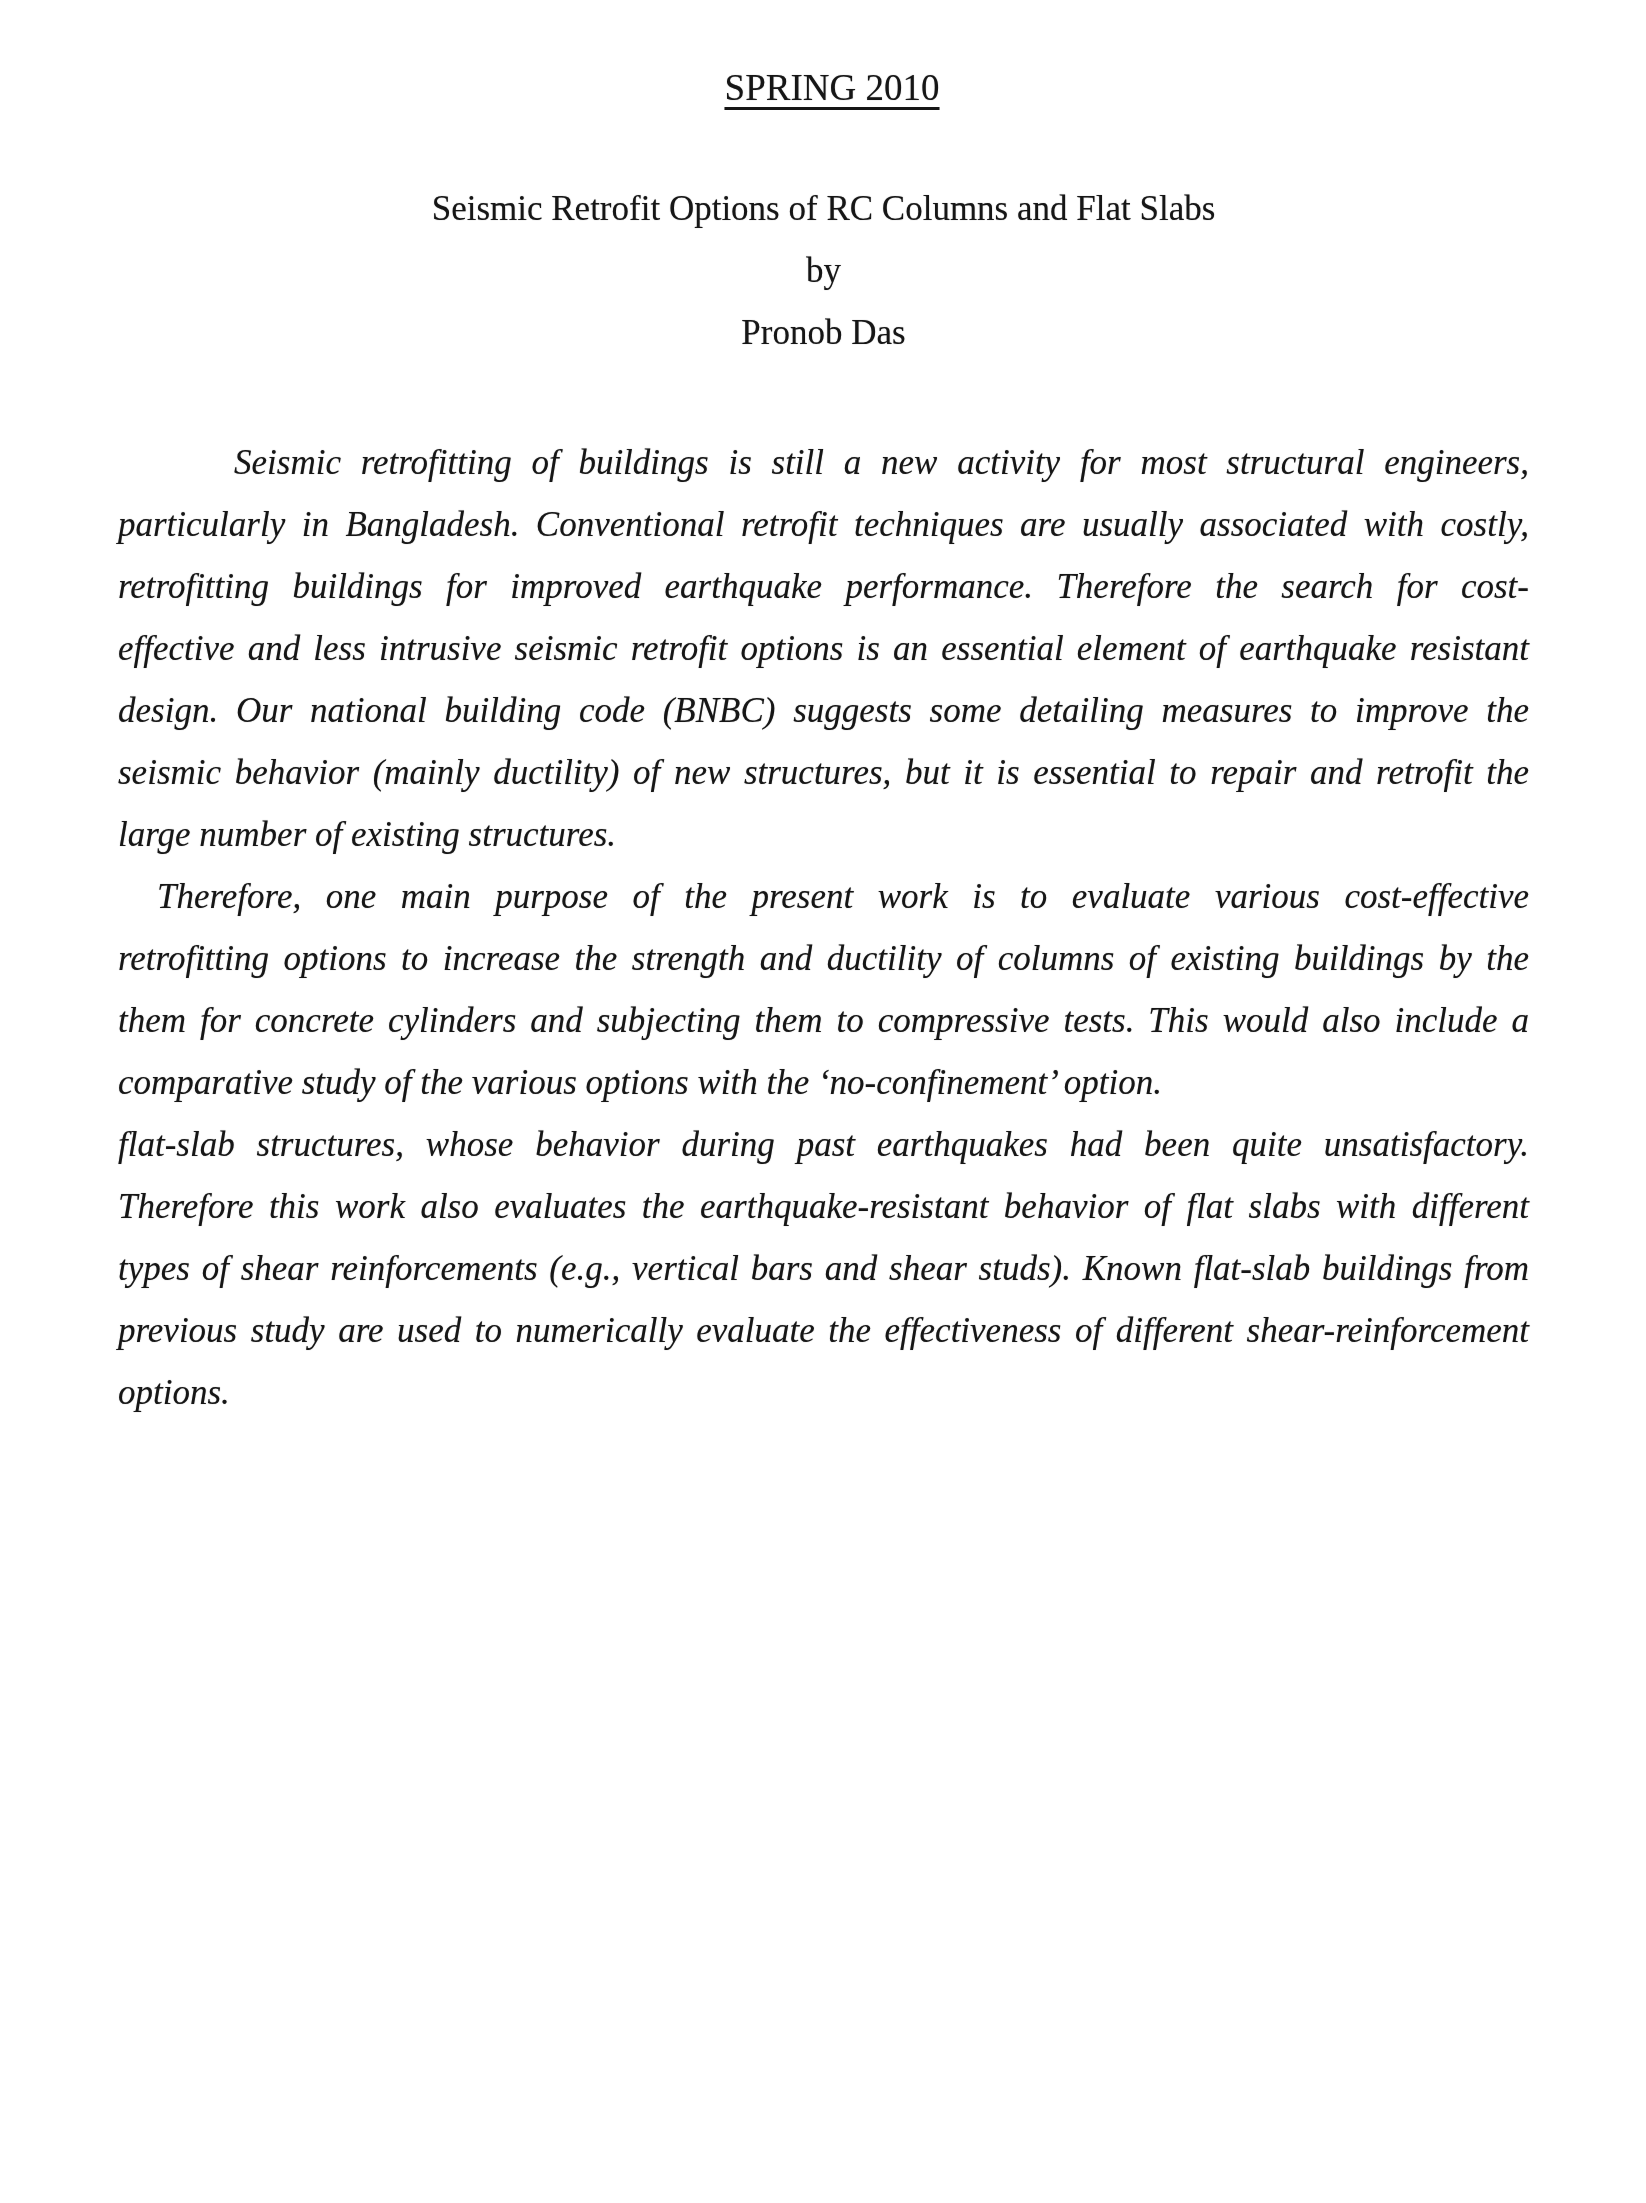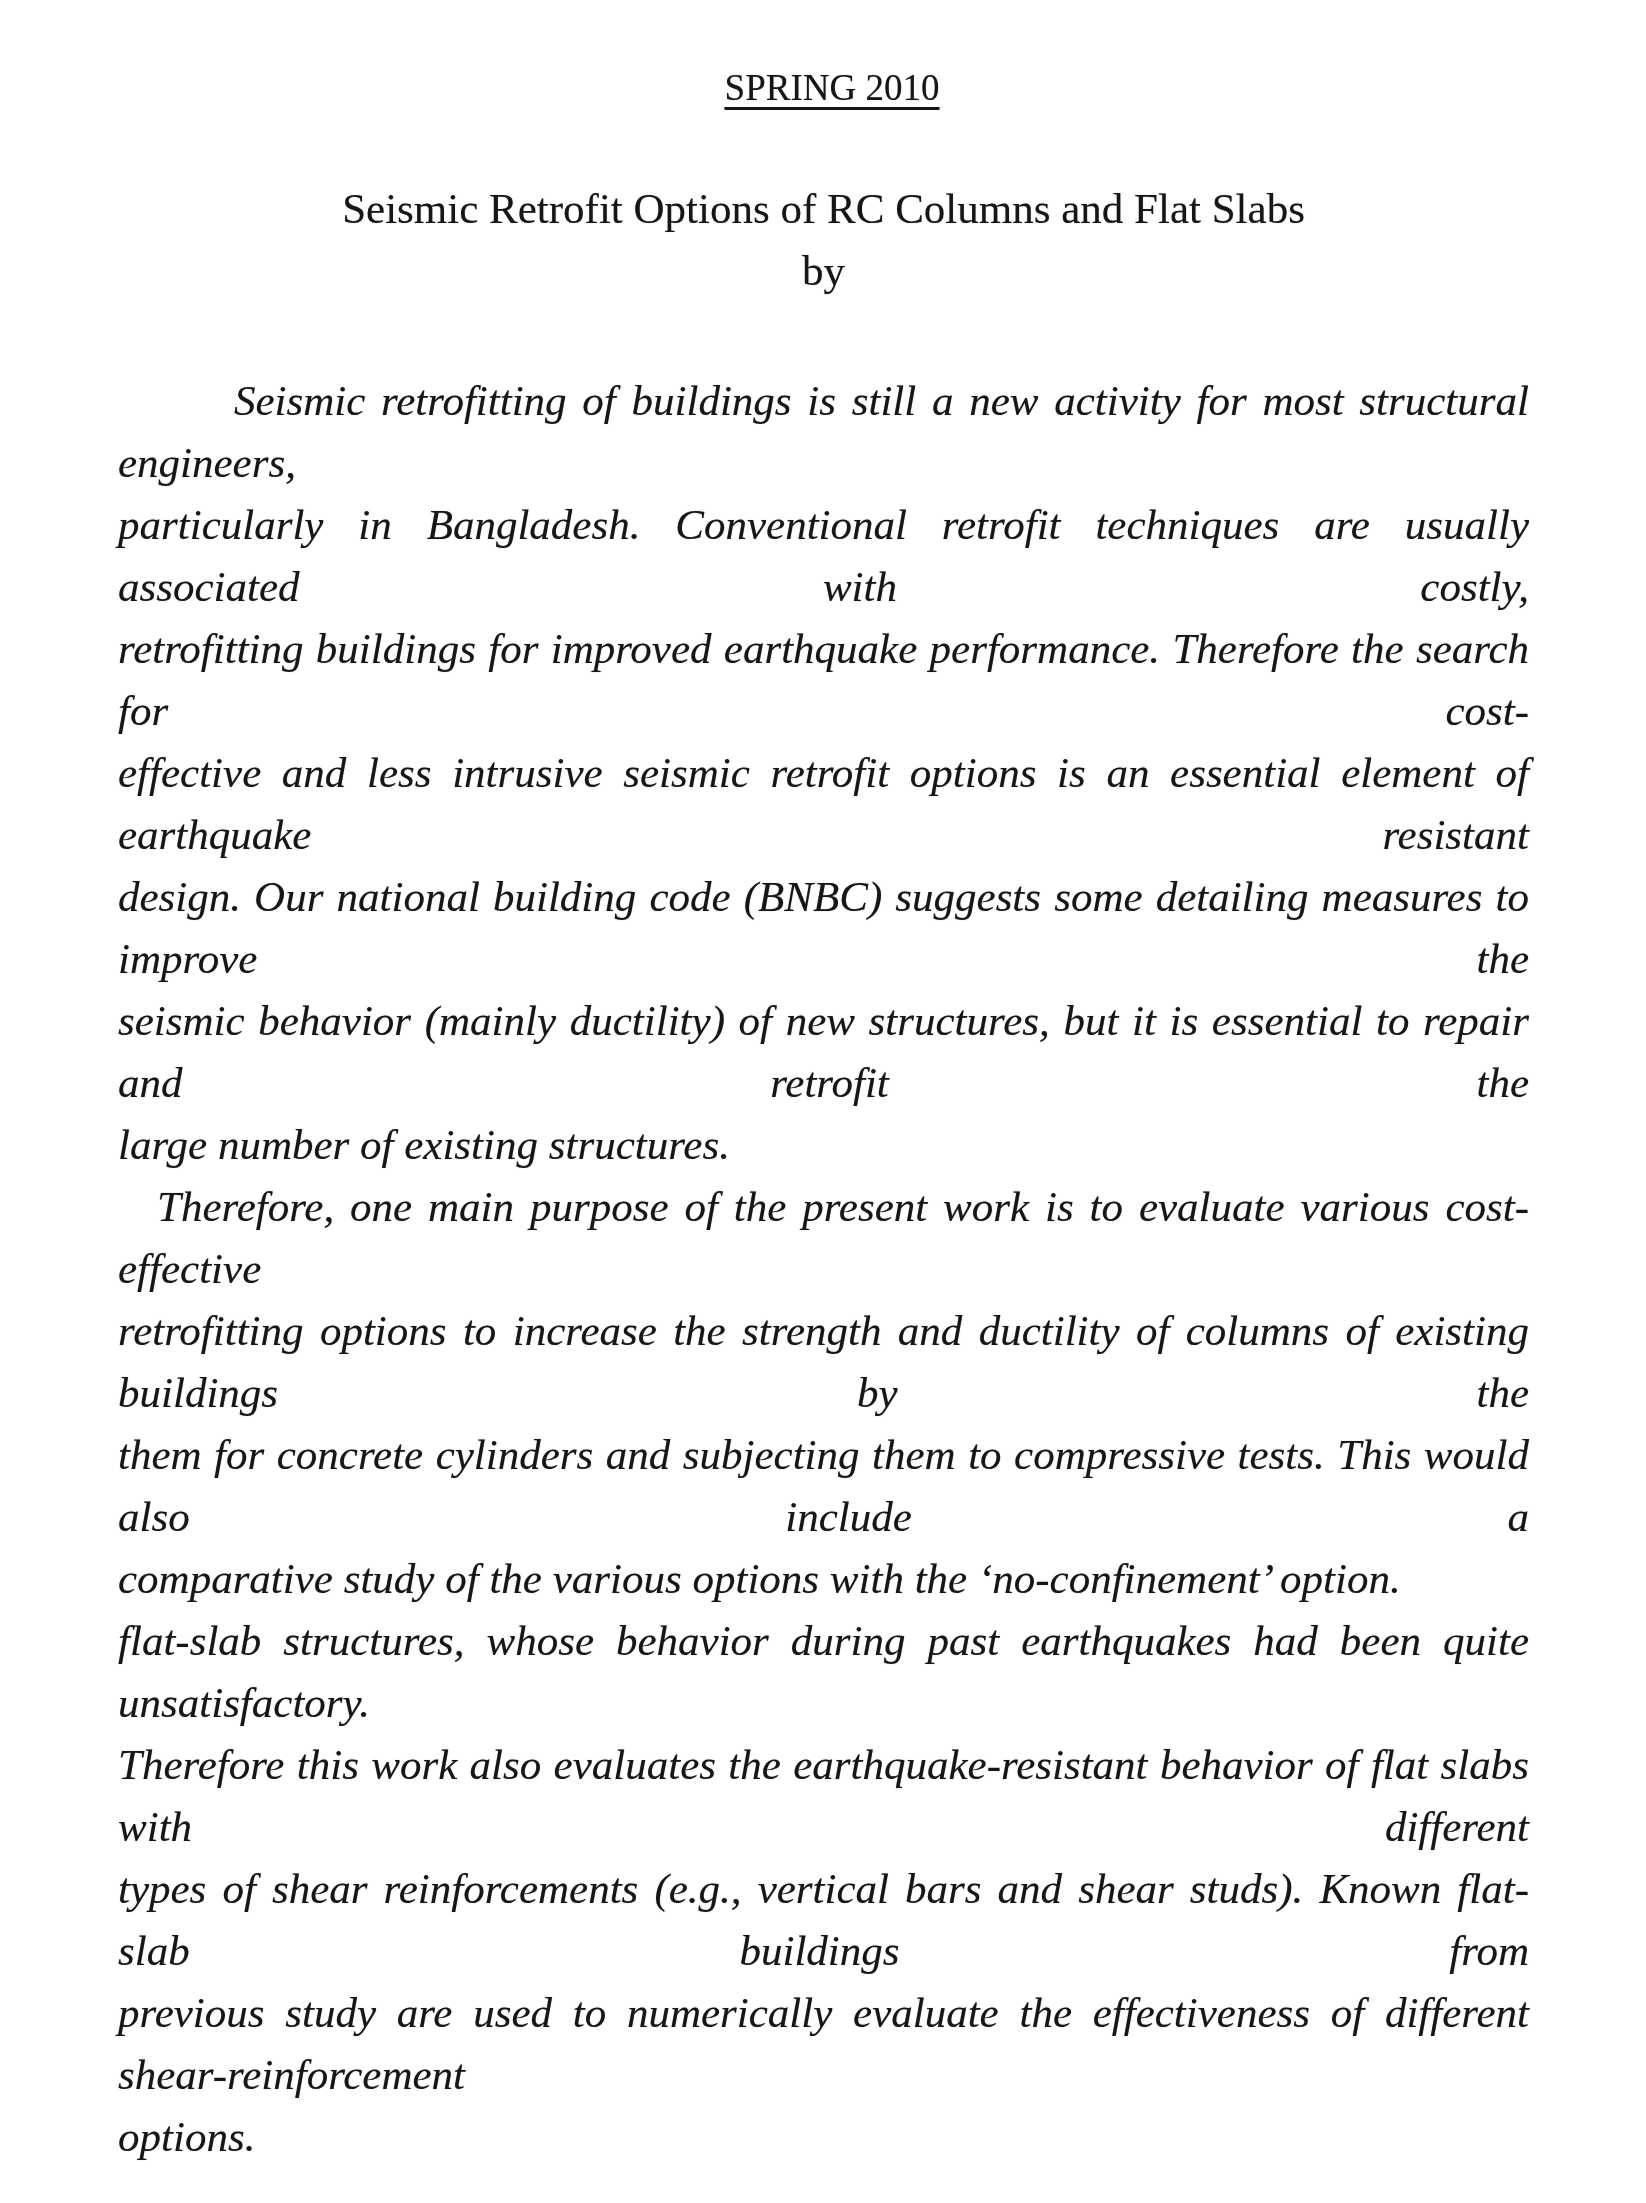--- a/index.html
+++ b/index.html
@@ -11,21 +11,21 @@
     background: #ffffff;
     overflow: hidden;
     font-family: "Liberation Serif", "DejaVu Serif", serif;
     color: #161616;
     text-shadow: 0 0 1px rgba(25,25,25,0.45);
   }
   .content {
     padding: 57px 118px 0 118px;   
     width: 1647px;
   }
-  .line { line-height: 62px; font-size: 43px; }
+  .line { line-height: 62px; font-size: 35px; }
   .heading-line {
     text-align: center;
     font-size: 37px;
   }
   .heading-line .underlined {
     text-decoration: underline;
     text-decoration-thickness: 2.9px;
     text-underline-offset: 6.9px;
     margin-left: 17px;
   }
@@ -49,20 +49,21 @@
 <div class="page">
   <div class="content">
 
     <div class="line heading-line">
       <span class="underlined">SPRING 2010</span>
     </div>
 
     <div class="title-block">
       <div class="line">Seismic Retrofit Options of RC Columns and Flat Slabs</div>
       <div class="line">by</div>
+      <div class="line">Pronob Das</div>
     </div>
 
     <div class="abstract">
 
     <div>
           <div class="line body-line" style="text-indent: 116px;">Seismic retrofitting of buildings is still a new activity for most structural engineers,</div>
           <div class="line body-line">particularly in Bangladesh. Conventional retrofit techniques are usually associated with costly,</div>
           <div class="line body-line">retrofitting buildings for improved earthquake performance. Therefore the search for cost-</div>
           <div class="line body-line">effective and less intrusive seismic retrofit options is an essential element of earthquake resistant</div>
           <div class="line body-line">design. Our national building code (BNBC) suggests some detailing measures to improve the</div>

